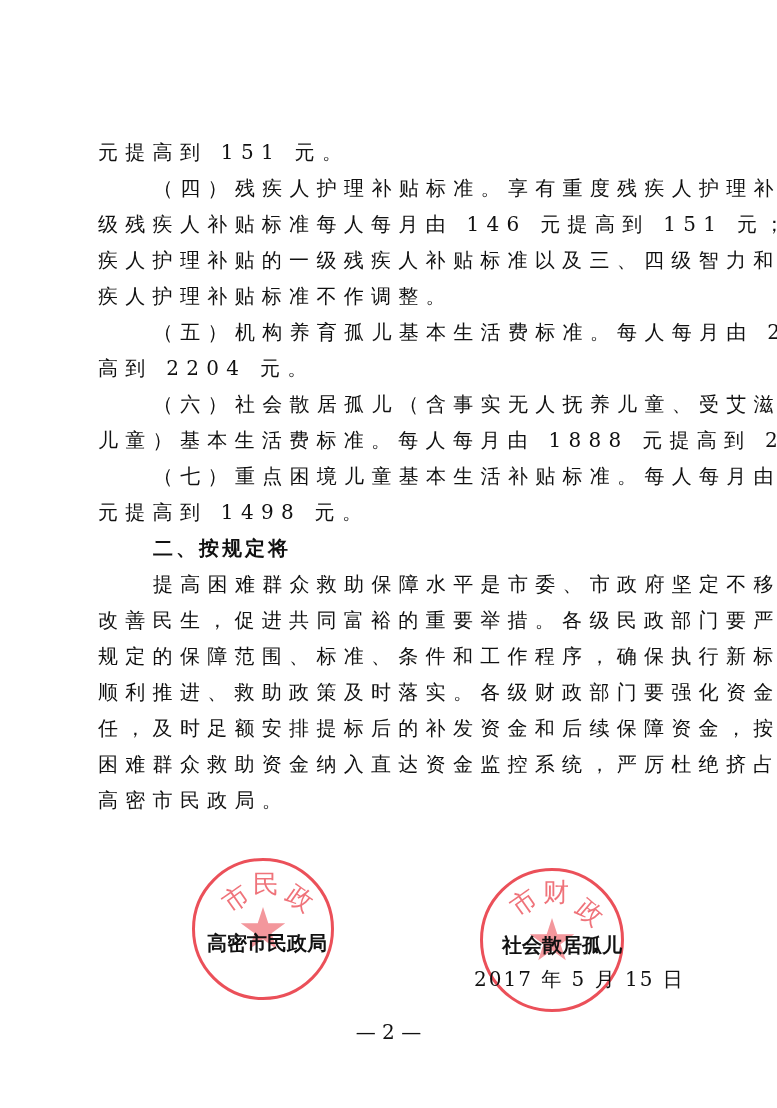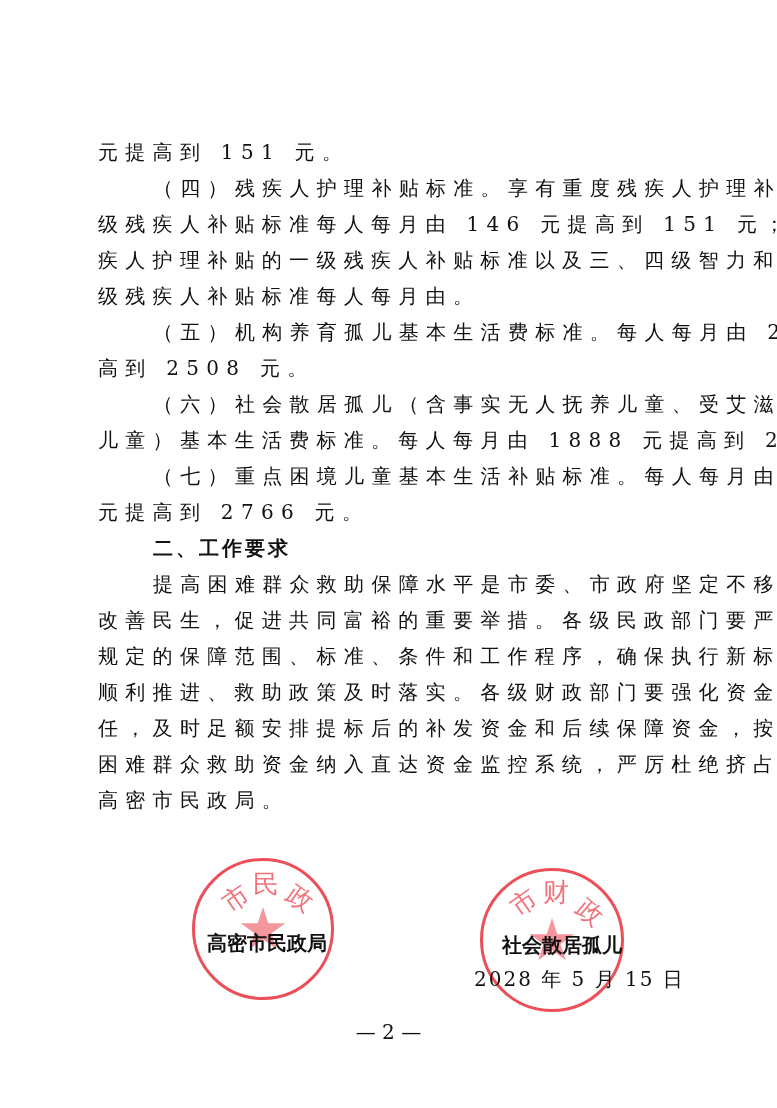--- a/index.html
+++ b/index.html
@@ -22,28 +22,28 @@
 </style>
 </head>
 <body>
 
 <div class="page">
   <div class="text" id="body-text">
       <div class="line">元提高到 151 元。</div>
       <div class="line indent">（四）残疾人护理补贴标准。享有重度残疾人护理补贴的二</div>
       <div class="line">级残疾人补贴标准每人每月由 146 元提高到 151 元；享有重度残</div>
       <div class="line">疾人护理补贴的一级残疾人补贴标准以及三、四级智力和精神残</div>
-      <div class="line">级残疾人补贴标准每人每月由。</div>
+      <div class="line">疾人护理补贴标准不作调整。</div>
       <div class="line indent">（五）机构养育孤儿基本生活费标准。每人每月由 2360 元提</div>
-      <div class="line">高到 2508 元。</div>
+      <div class="line">高到 2204 元。</div>
       <div class="line indent">（六）社会散居孤儿（含事实无人抚养儿童、受艾滋病影响</div>
       <div class="line">儿童）基本生活费标准。每人每月由 1888 元提高到 2006 元。</div>
       <div class="line indent">（七）重点困境儿童基本生活补贴标准。每人每月由 1380</div>
-      <div class="line">元提高到 2766 元。</div>
-      <div class="line indent heading">二、工作要求</div>
+      <div class="line">元提高到 1498 元。</div>
+      <div class="line indent heading">二、按规定将</div>
       <div class="line indent">提高困难群众救助保障水平是市委、市政府坚定不移保障和</div>
       <div class="line">改善民生，促进共同富裕的重要举措。各级民政部门要严格执行</div>
       <div class="line">规定的保障范围、标准、条件和工作程序，确保执行新标准工作</div>
       <div class="line">顺利推进、救助政策及时落实。各级财政部门要强化资金保障责</div>
       <div class="line">任，及时足额安排提标后的补发资金和后续保障资金，按规定将</div>
       <div class="line">困难群众救助资金纳入直达资金监控系统，严厉杜绝挤占、挪用、</div>
       <div class="line">高密市民政局。</div>
     </div>
 
   <div class="seal" style="left:192px; top:858px; width:136px; height:136px;">
@@ -54,16 +54,16 @@
   </div>
   <div class="sig" style="left:207px; top:930px;">高密市民政局</div>
 
   <div class="seal" style="left:480px; top:868px; width:138px; height:138px;">
     <span class="star">★</span>
     <span class="arc" style="left:28px; top:14px; transform:rotate(-35deg);">市</span>
     <span class="arc" style="left:60px; top:4px;">财</span>
     <span class="arc" style="left:94px; top:24px; transform:rotate(40deg);">政</span>
   </div>
   <div class="sig" style="left:502px; top:932px;">社会散居孤儿</div>
-  <div class="date" style="left:474px; top:966px;">2028 年 5 月 15 日</div>
+  <div class="date" style="left:474px; top:966px;">2017 年 5 月 15 日</div>
 
   <div class="pagenum">— 2 —</div>
 </div>
 
 </body></html>

